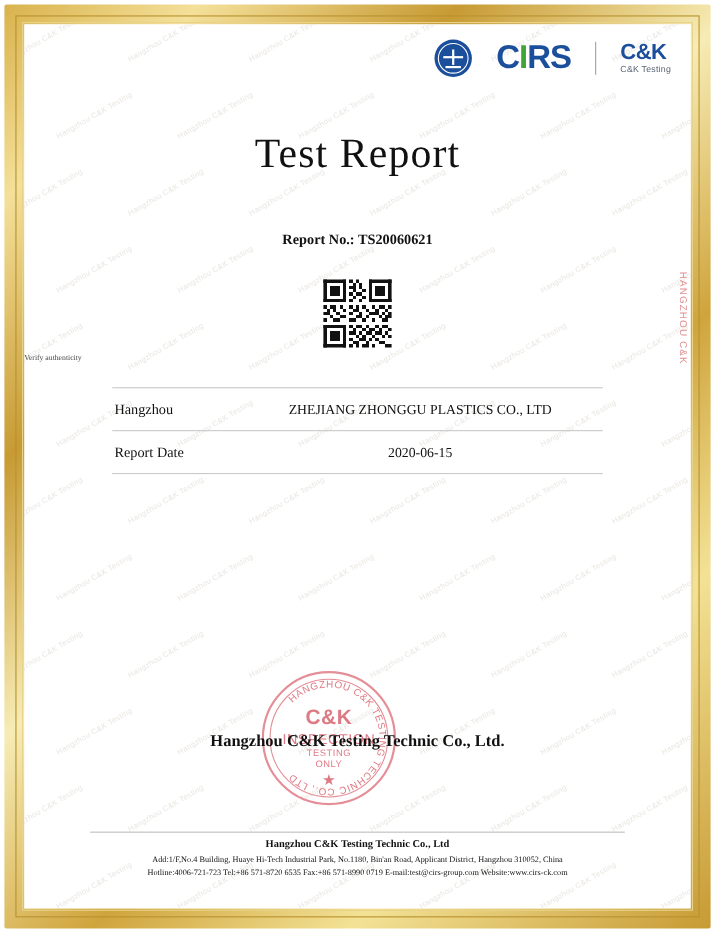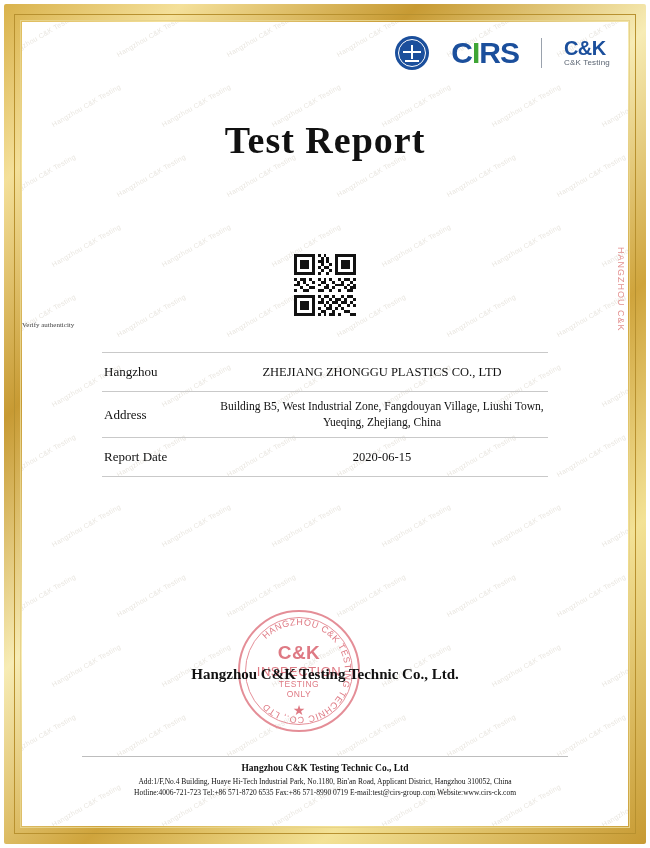--- a/index.html
+++ b/index.html
@@ -147,21 +147,21 @@
     letter-spacing: 0.2px;
   }
 
   
   .title {
     position: absolute;
     left: 0; right: 0;
     top: 96px;
     text-align: center;
     font-size: 38px;
-    font-weight: bold;
+    font-weight: normal;
     font-family: "Liberation Serif", serif;
     color: #111111;
     letter-spacing: 1px;
   }
 
   .report-no {
     position: absolute;
     left: 0; right: 0;
     top: 188px;
     text-align: center;
@@ -414,20 +414,21 @@
       <div class="logo-cirs">C<span class="green">I</span>RS</div>
       <div class="logo-div"></div>
       <div class="logo-ck">
         <div class="ck-main">C&amp;K</div>
         <div class="ck-sub">C&amp;K Testing</div>
       </div>
     </div>
 
     <div class="title">Test Report</div>
 
+    <div class="report-no">Report No.: TS20060621</div>
 
     <div class="qr-wrap">
       <svg class="qr" viewBox="0 0 21 21" shape-rendering="crispEdges">
         <rect width="21" height="21" fill="#fff"></rect>
         <g fill="#111">
           <rect x="0" y="0" width="7" height="1"></rect>
             <rect x="0" y="6" width="7" height="1"></rect>
           <rect x="0" y="0" width="1" height="7"></rect>
             <rect x="6" y="0" width="1" height="7"></rect>
           <rect x="2" y="2" width="3" height="3"></rect>
@@ -528,24 +529,20 @@
       </svg>
       <div class="qr-caption">Verify authenticity</div>
     </div>
 
     <div class="info">
       <div class="info-row">
         <div class="info-label">Hangzhou</div>
         <div class="info-value">ZHEJIANG ZHONGGU PLASTICS CO., LTD</div>
       </div>
       <div class="info-row">
-        <div class="info-label">Address</div>
-        <div class="info-value small">Building B5, West Industrial Zone, Fangdouyan Village, Liushi Town, Yueqing, Zhejiang, China</div>
-      </div>
-      <div class="info-row">
         <div class="info-label">Report Date</div>
         <div class="info-value">2020-06-15</div>
       </div>
     </div>
 
     <div class="sign-area">
       <div class="stamp">
         <svg class="stamp-ring-text" viewBox="0 0 118 118">
           <defs>
             <path id="ringpath" d="M 59,59 m -46,0 a 46,46 0 1,1 92,0 a 46,46 0 1,1 -92,0"></path>

